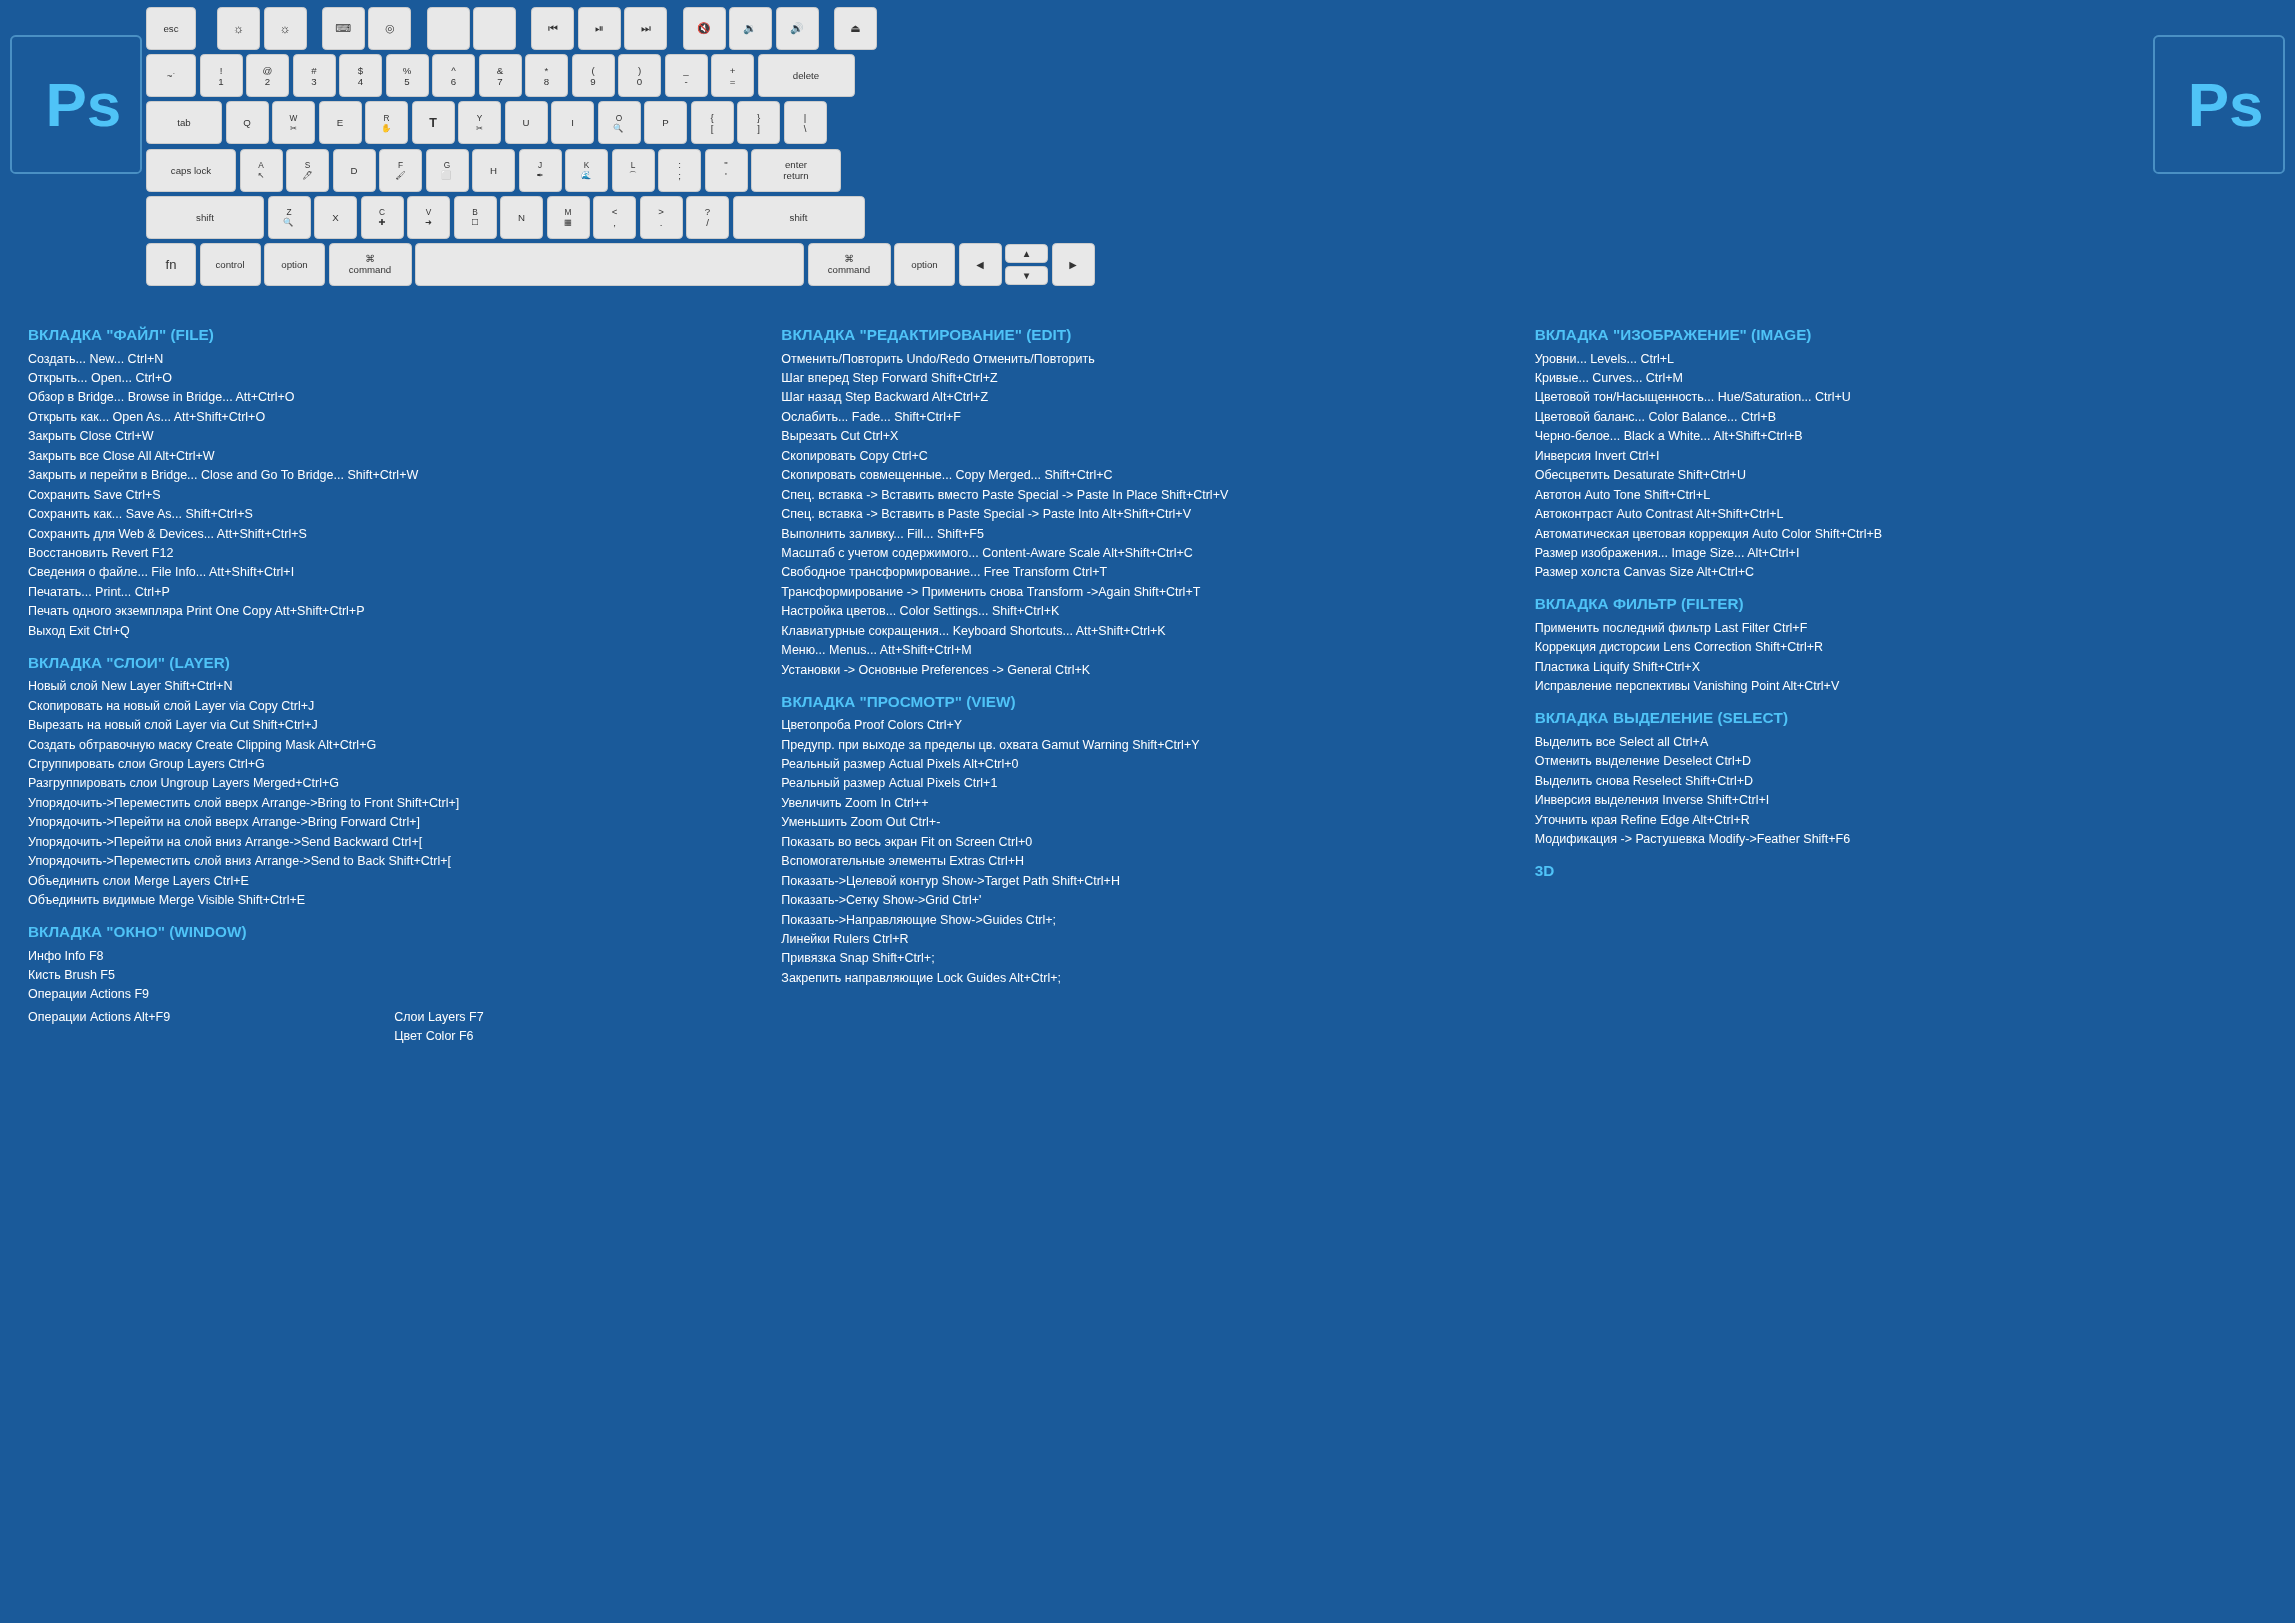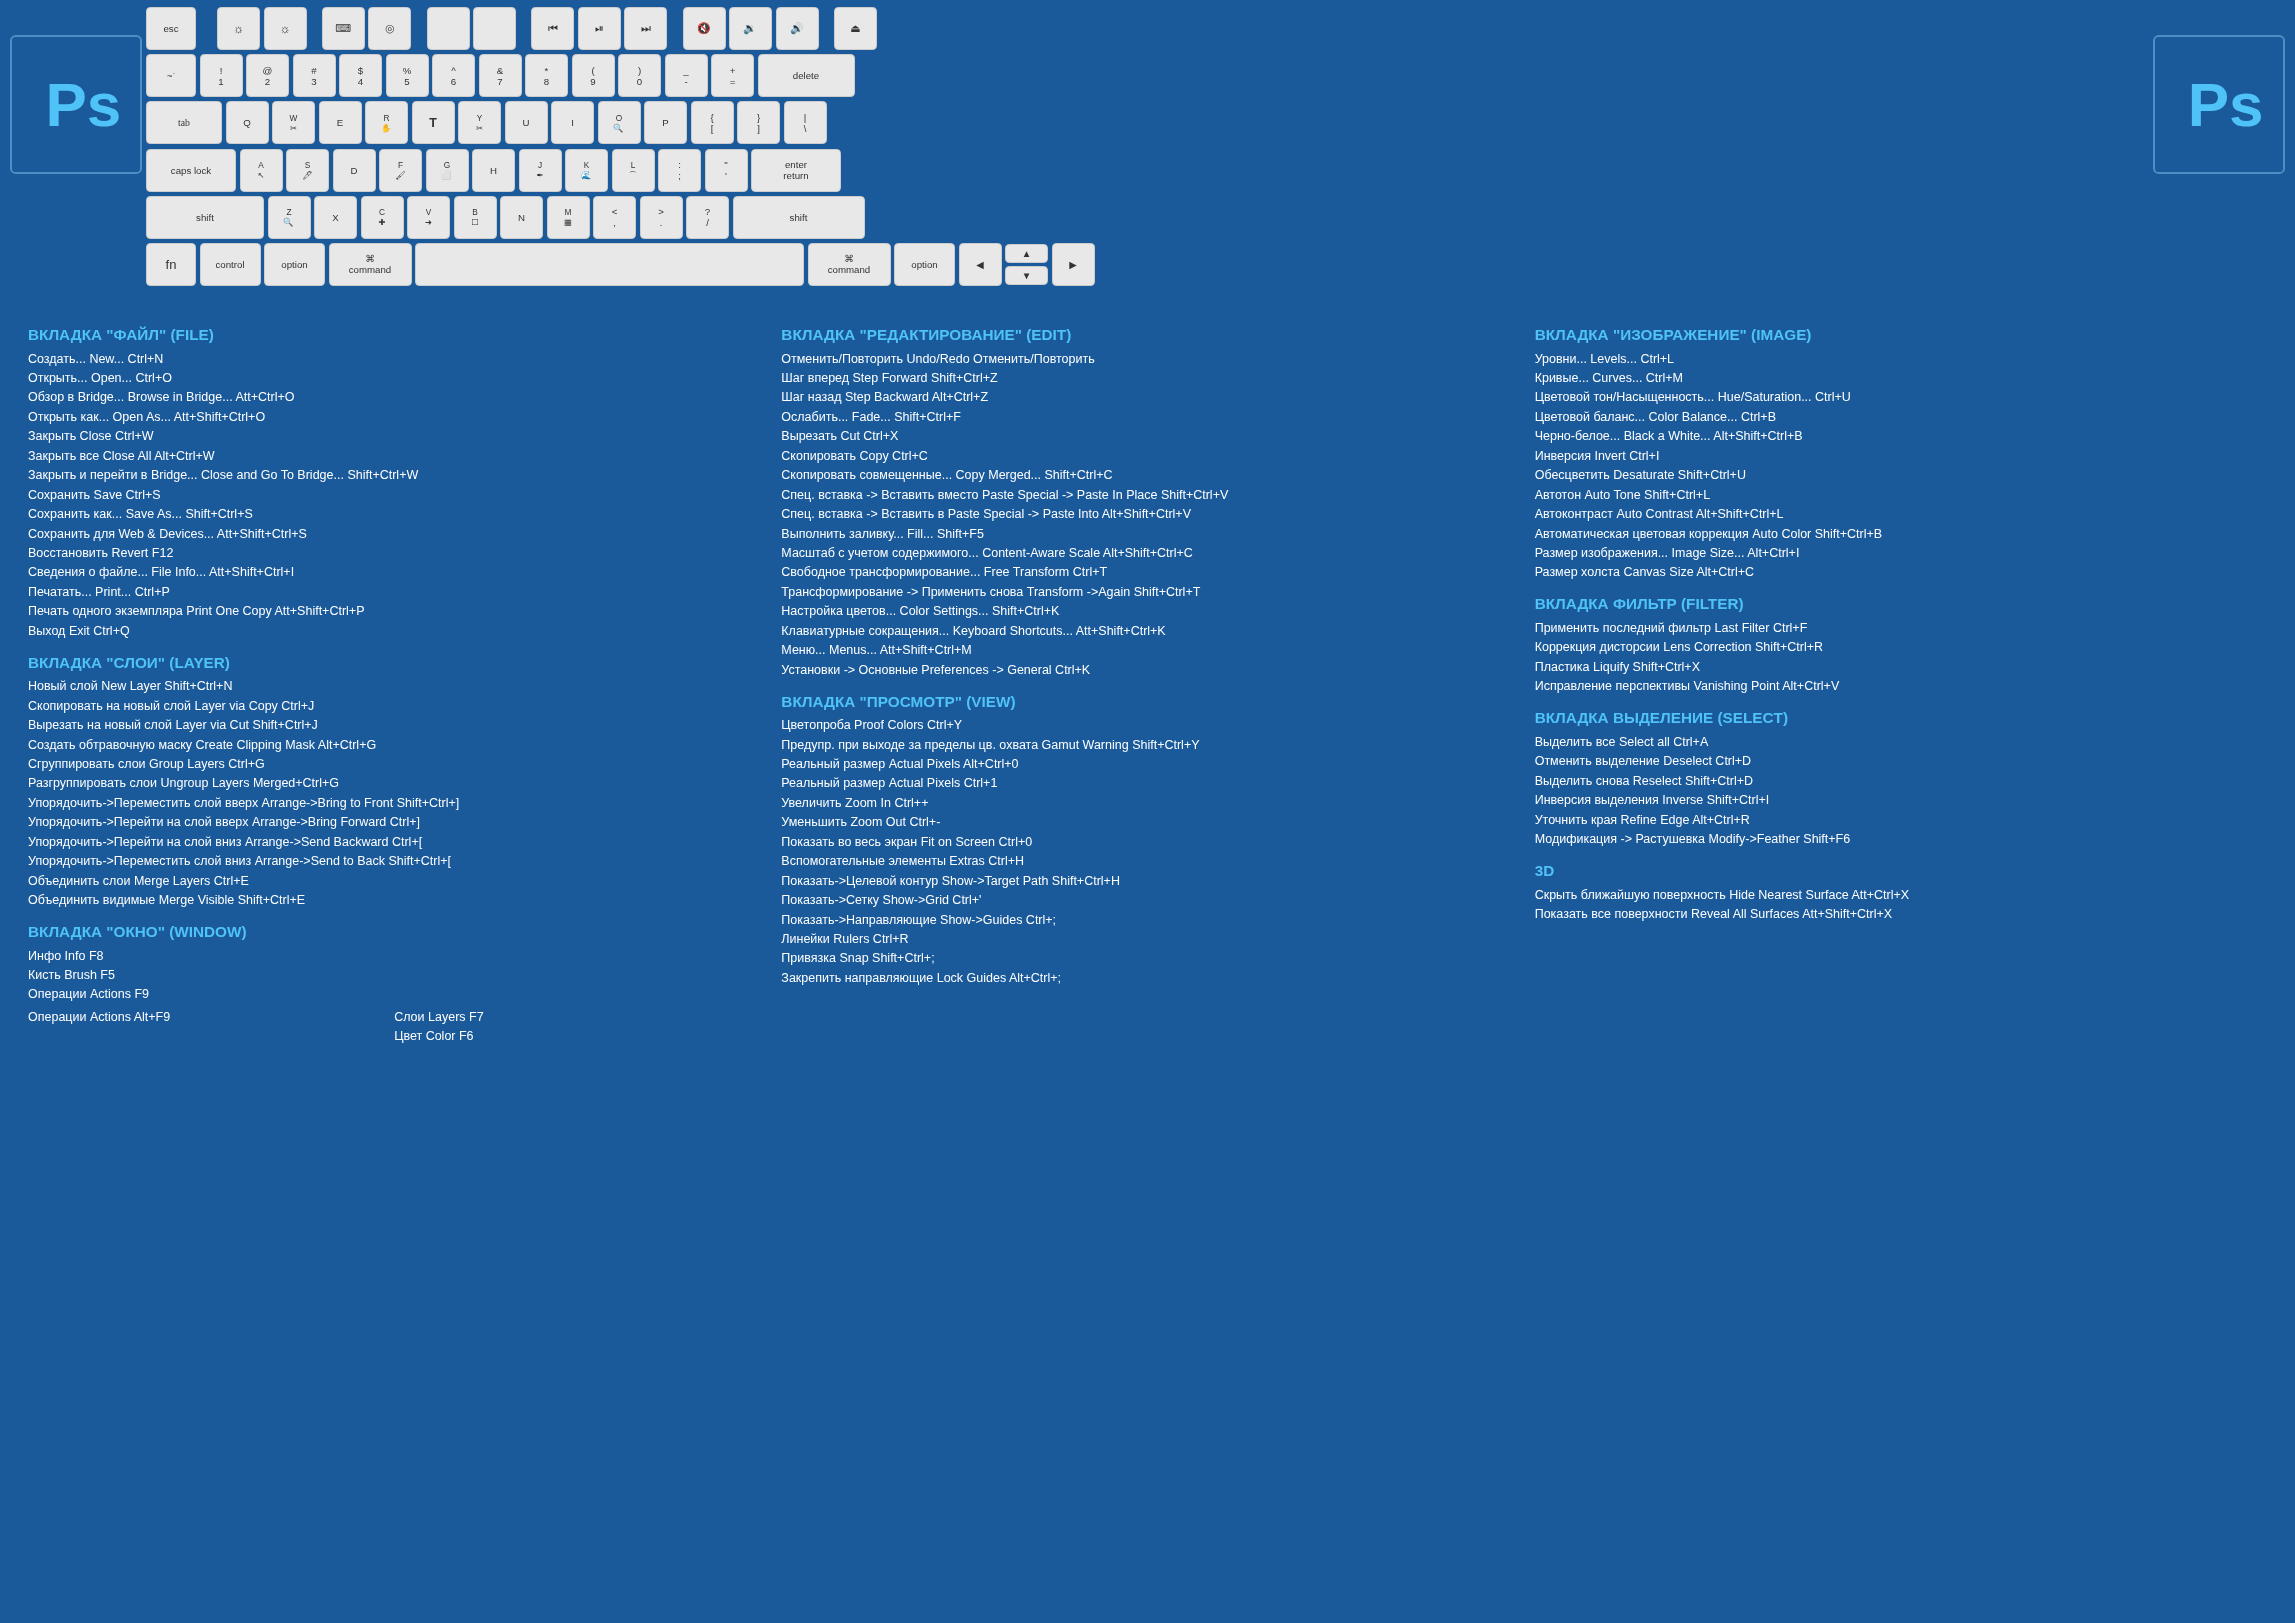--- a/index.html
+++ b/index.html
@@ -157,21 +157,21 @@
     <div class="key">&amp;<br>7</div>
     <div class="key">*<br>8</div>
     <div class="key">(<br>9</div>
     <div class="key">)<br>0</div>
     <div class="key">_<br>-</div>
     <div class="key">+<br>=</div>
     <div class="key key-wider" style="min-width:97px;">delete</div>
   </div>
 
   <div class="key-row">
-    <div class="key key-wide" style="min-width:76px;font-family:Liberation Serif, serif;">tab</div>
+    <div class="key key-wide" style="min-width:76px;">tab</div>
     <div class="key">Q</div>
     <div class="key" style="font-size:8.3px;">W<br>✂</div>
     <div class="key">E</div>
     <div class="key" style="font-size:8.3px;">R<br>✋</div>
     <div class="key" style="font-size:12.5px;font-weight:bold;">T</div>
     <div class="key" style="font-size:8.3px;">Y<br>✂</div>
     <div class="key">U</div>
     <div class="key">I</div>
     <div class="key" style="font-size:8.3px;">O<br>🔍</div>
     <div class="key">P</div>
@@ -354,19 +354,15 @@
     <div id="col3-section3">
         <div class="shortcut-line">Выделить все   Select all   Ctrl+A</div>
         <div class="shortcut-line">Отменить выделение   Deselect   Ctrl+D</div>
         <div class="shortcut-line">Выделить снова   Reselect   Shift+Ctrl+D</div>
         <div class="shortcut-line">Инверсия выделения   Inverse  Shift+Ctrl+I</div>
         <div class="shortcut-line">Уточнить края   Refine Edge   Alt+Ctrl+R</div>
         <div class="shortcut-line">Модификация -&gt; Растушевка   Modify-&gt;Feather   Shift+F6</div>
       </div>
 
     <div class="section-title">3D</div>
-    <div id="col3-section4">
-        <div class="shortcut-line">Скрыть ближайшую поверхность   Hide Nearest Surface   Att+Ctrl+X</div>
-        <div class="shortcut-line">Показать все поверхности  Reveal All Surfaces   Att+Shift+Ctrl+X</div>
-      </div>
   </div>
 </div>
 
 
 </body></html>

